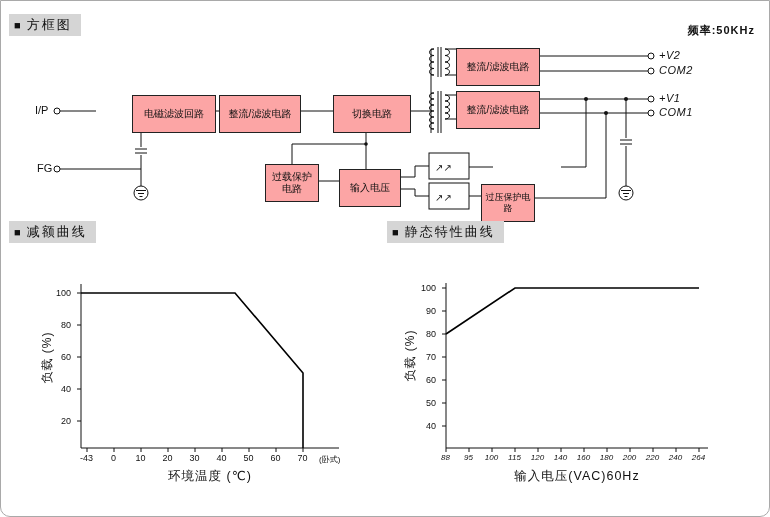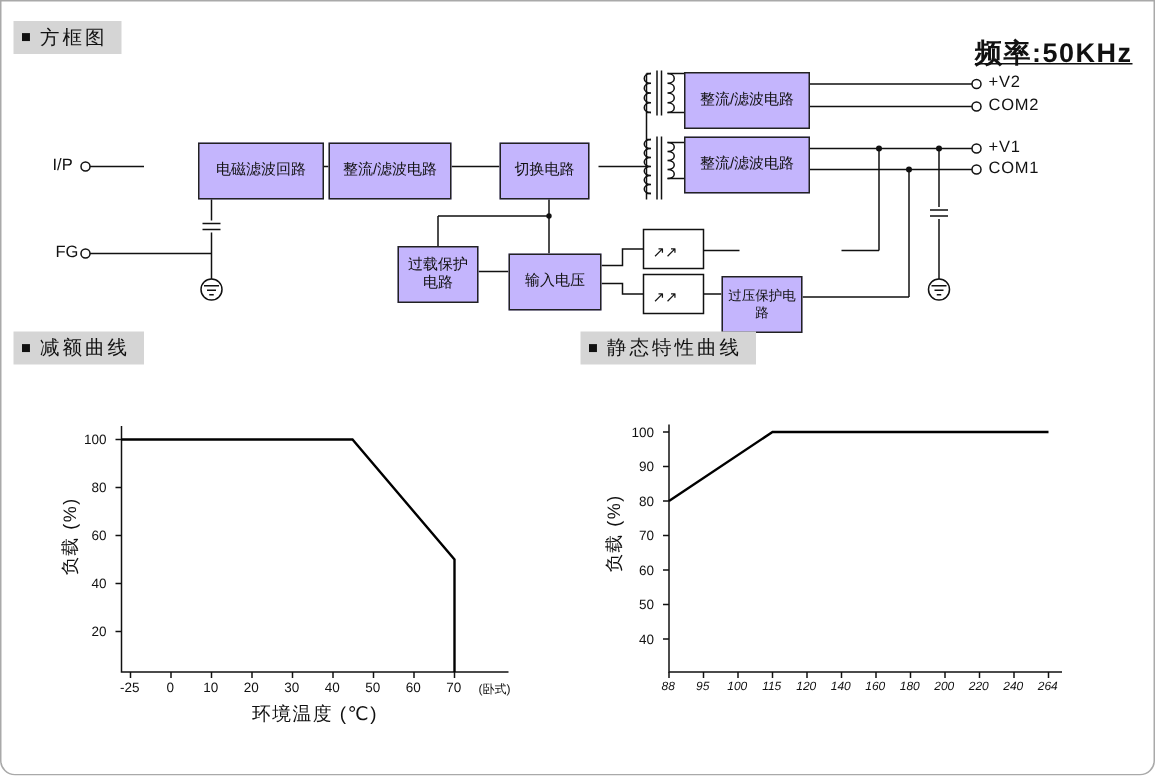--- a/index.html
+++ b/index.html
@@ -8,29 +8,29 @@
     position:relative;width:770px;height:517px;background:#fff;
     border:1px solid #a9a9a9;border-radius:0 0 10px 10px;overflow:hidden;
     font-family:"Liberation Sans","DejaVu Sans",sans-serif;color:#111;
   }
   .diagram-svg{position:absolute;left:0;top:0;z-index:1;}
   .sec-head{
     position:absolute;z-index:3;display:inline-flex;align-items:center;gap:6px;
     background:#d5d5d5;padding:2px 9px 2px 5px;font-size:13px;letter-spacing:2px;color:#111;
   }
   .sec-head .sq{font-size:11px;letter-spacing:0;}
-  .freq{position:absolute;right:14px;top:22px;z-index:3;font-size:18px;font-weight:bold;letter-spacing:1px;text-decoration:underline;}
+  .freq{position:absolute;right:14px;top:22px;z-index:3;font-size:11px;font-weight:bold;letter-spacing:1px;}
   .blk{
-    position:absolute;z-index:2;border:1px solid #222;background:#c4b5fd;
+    position:absolute;z-index:2;border:1px solid #222;background:#fca5a5;
     display:flex;align-items:center;justify-content:center;text-align:center;
     font-size:10px;line-height:1.2;word-break:break-all;padding:18px 2px;
   }
   .blk.small{font-size:9px;}
   .io-label{position:absolute;z-index:2;font-size:11px;}
-  .out-label{position:absolute;z-index:2;font-size:11px;letter-spacing:0.5px;}
+  .out-label{position:absolute;z-index:2;font-size:11px;letter-spacing:0.5px;font-style:italic;}
   .chart{position:absolute;z-index:2;width:345px;height:240px;}
   .chart svg{position:absolute;left:0;top:0;}
   .ticks-x{position:absolute;display:flex;}
   .ticks-x .tick{flex:1;text-align:center;font-size:9px;}
   .ticks-x.dense .tick{font-size:8px;font-style:italic;}
   .ticks-y{position:absolute;display:flex;flex-direction:column;}
   .ticks-y .tick{flex:1;display:flex;align-items:center;justify-content:flex-end;font-size:9px;padding-right:4px;}
   .axis-x-label{position:absolute;text-align:center;font-size:12.5px;letter-spacing:1px;}
   .axis-y-label{position:absolute;width:70px;text-align:center;font-size:12px;letter-spacing:1px;transform:rotate(-90deg);}
   .x-note{position:absolute;font-size:8px;}
@@ -133,21 +133,21 @@
   <div class="sec-head" style="left:386px;top:220px;">
     <span class="sq">■</span>
     <span>静态特性曲线</span>
   </div>
 
   <div class="io-label" style="left:34px;top:103px;">I/P</div>
   <div class="io-label" style="left:36px;top:161px;">FG</div>
 
   <div class="blk" style="left:95px;top:94px;width:84px;height:36px;margin-left:36px;">电磁滤波回路</div>
   <div class="blk" style="left:218px;top:94px;width:82px;height:32px;">整流/滤波电路</div>
-  <div class="blk" style="left:332px;top:94px;width:60px;height:32px;">切换电路</div>
+  <div class="blk" style="left:332px;top:94px;width:78px;height:32px;">切换电路</div>
   <div class="blk" style="left:455px;top:47px;width:84px;height:30px;">整流/滤波电路</div>
   <div class="blk" style="left:455px;top:90px;width:84px;height:30px;">整流/滤波电路</div>
   <div class="blk" style="left:264px;top:163px;width:54px;height:16px;">过载保护电路</div>
   <div class="blk" style="left:338px;top:168px;width:62px;height:28px;">输入电压</div>
   <div class="blk small" style="left:480px;top:183px;width:54px;height:28px;">过压保护电路</div>
 
   <div class="out-label" style="left:658px;top:48px;">+V2</div>
   <div class="out-label" style="left:658px;top:63px;">COM2</div>
   <div class="out-label" style="left:658px;top:91px;">+V1</div>
   <div class="out-label" style="left:658px;top:105px;">COM1</div>
@@ -162,21 +162,21 @@
       <path d="M50,30 H204 L272,110 V185" stroke="#000" stroke-width="1.6" fill="none"></path>
     </svg>
     <div class="ticks-y" style="left:6px;top:14px;width:38px;height:160px;">
         <span class="tick">100</span>
         <span class="tick">80</span>
         <span class="tick">60</span>
         <span class="tick">40</span>
         <span class="tick">20</span>
       </div>
     <div class="ticks-x" style="left:42px;top:190px;width:243px;">
-        <span class="tick">-25</span>
+        <span class="tick">-43</span>
         <span class="tick">0</span>
         <span class="tick">10</span>
         <span class="tick">20</span>
         <span class="tick">30</span>
         <span class="tick">40</span>
         <span class="tick">50</span>
         <span class="tick">60</span>
         <span class="tick">70</span>
       </div>
     <div class="x-note" style="left:288px;top:191px;">(卧式)</div>
@@ -209,16 +209,17 @@
         <span class="tick">115</span>
         <span class="tick">120</span>
         <span class="tick">140</span>
         <span class="tick">160</span>
         <span class="tick">180</span>
         <span class="tick">200</span>
         <span class="tick">220</span>
         <span class="tick">240</span>
         <span class="tick">264</span>
       </div>
+    <div class="axis-x-label" style="left:50px;top:205px;width:262px;">输入电压(VAC)60Hz</div>
     <div class="axis-y-label" style="left:-21px;top:84px;">负载 (%)</div>
   </div>
 
 </div>
 
 </body></html>

